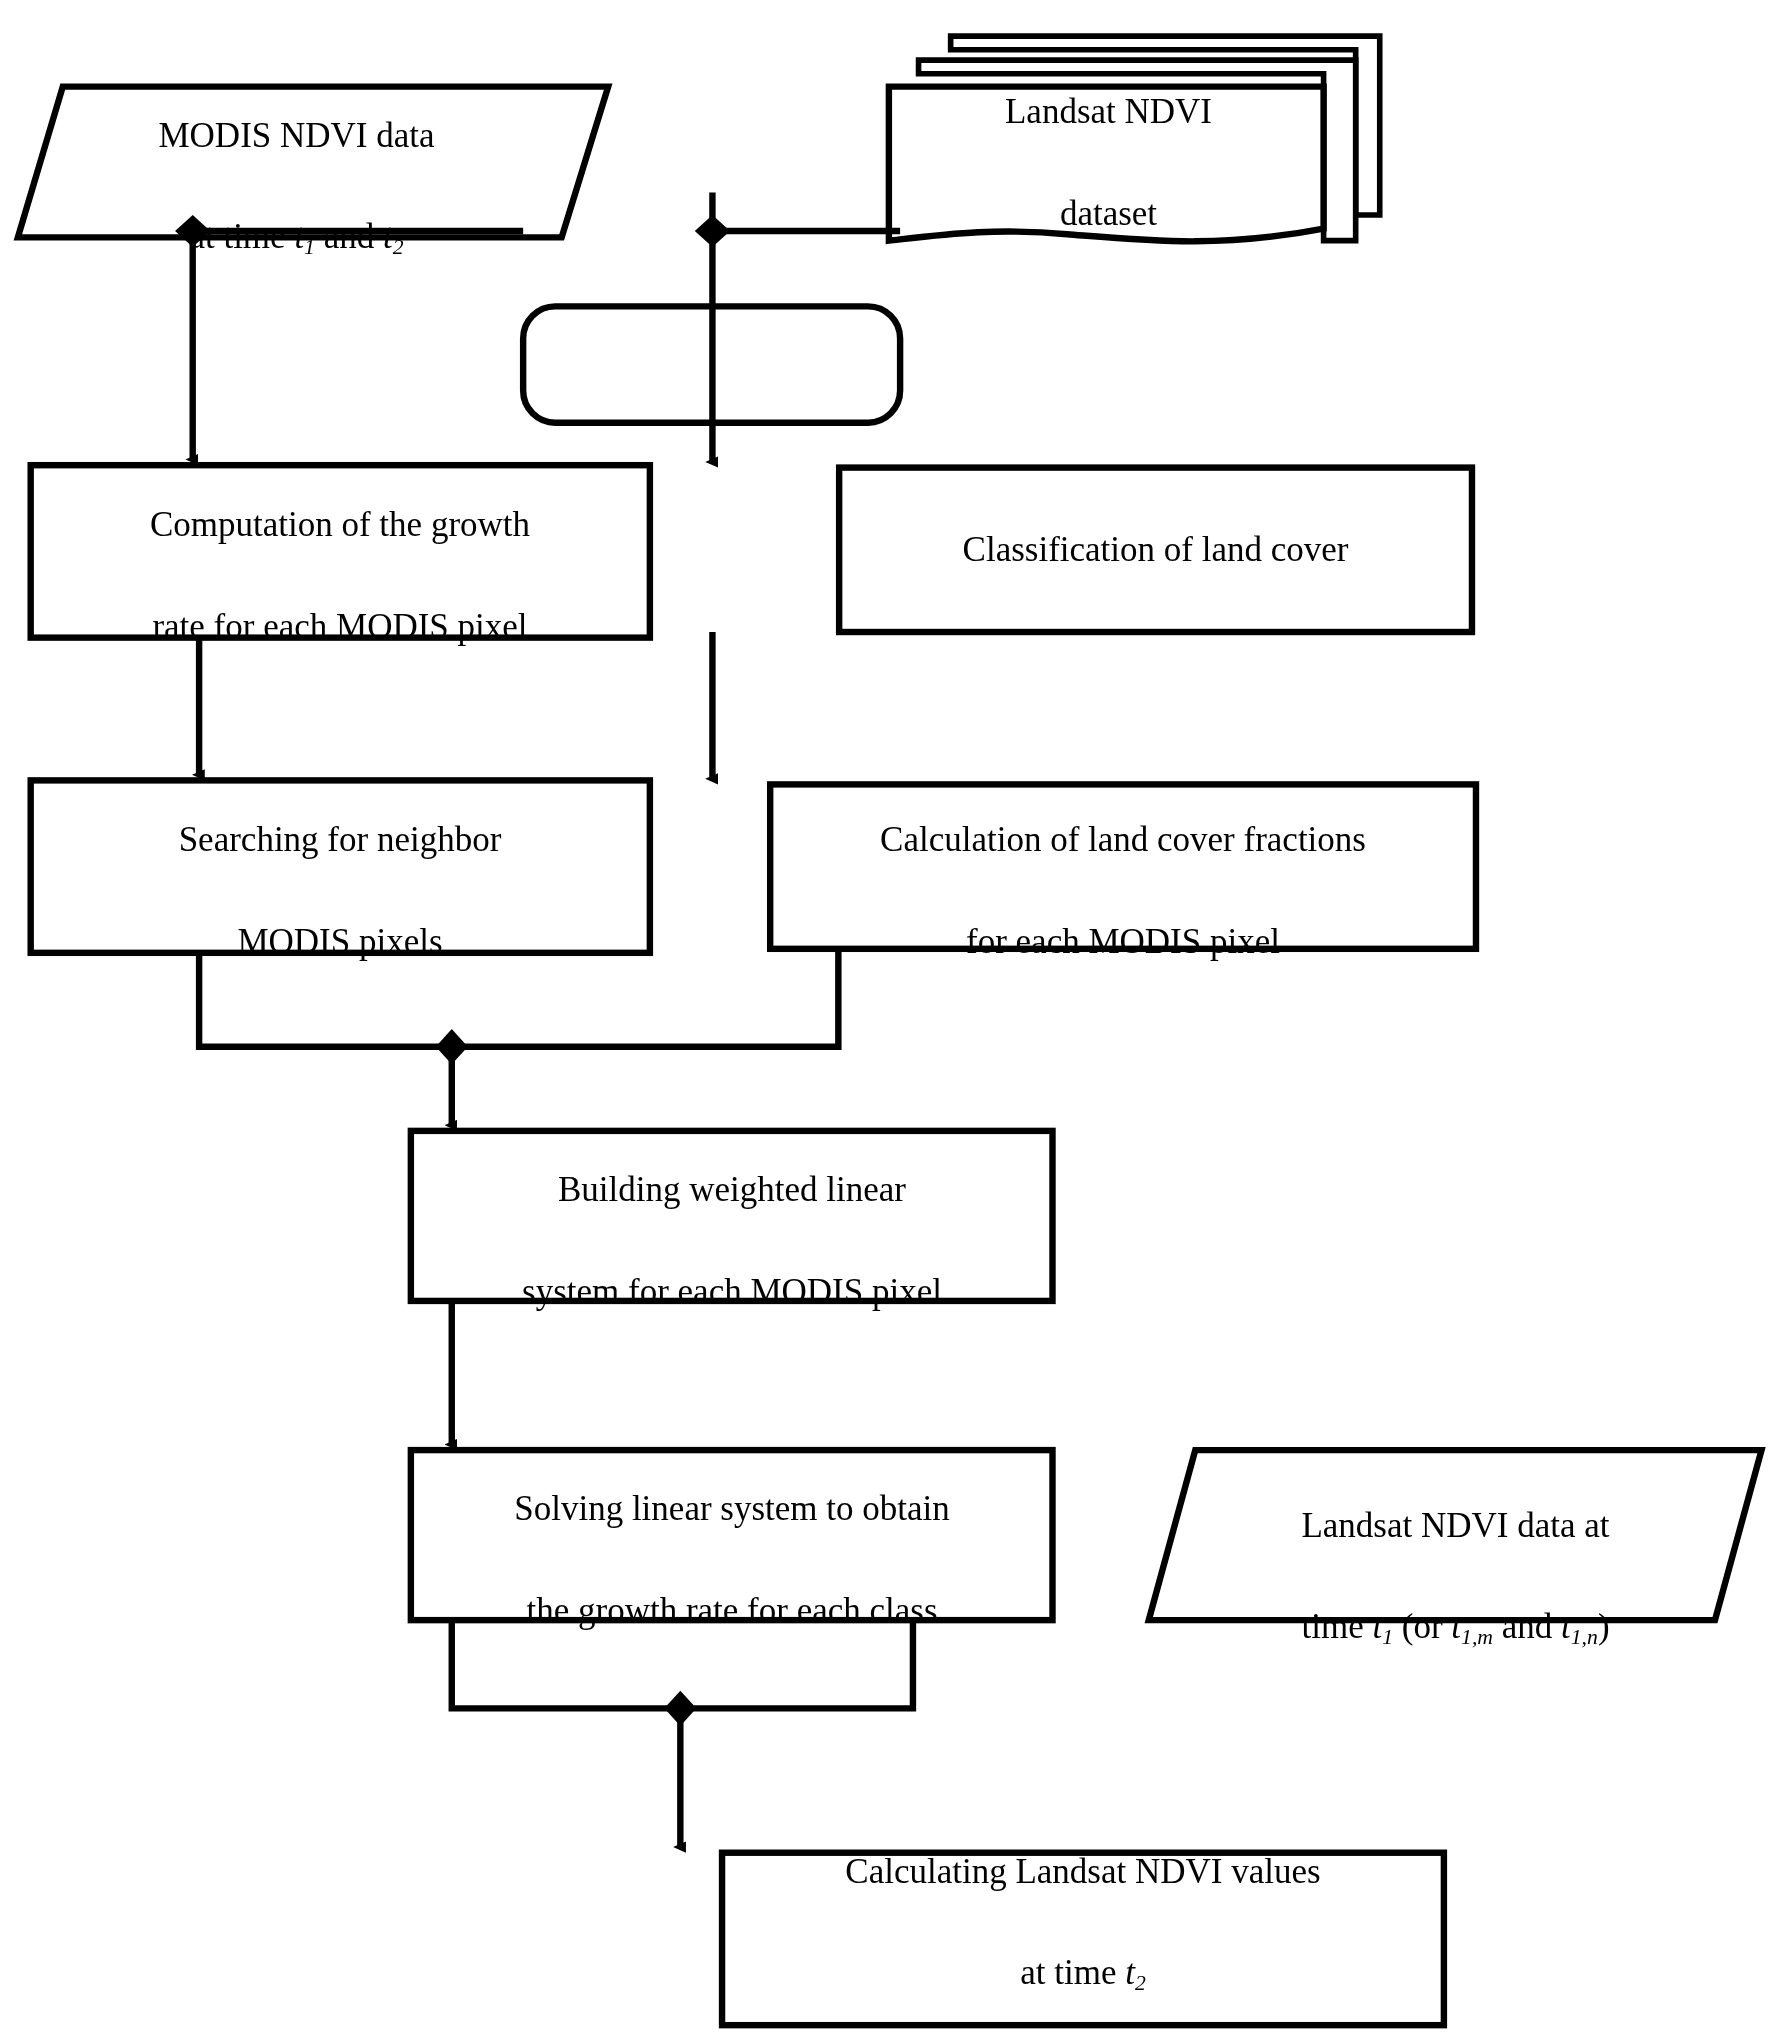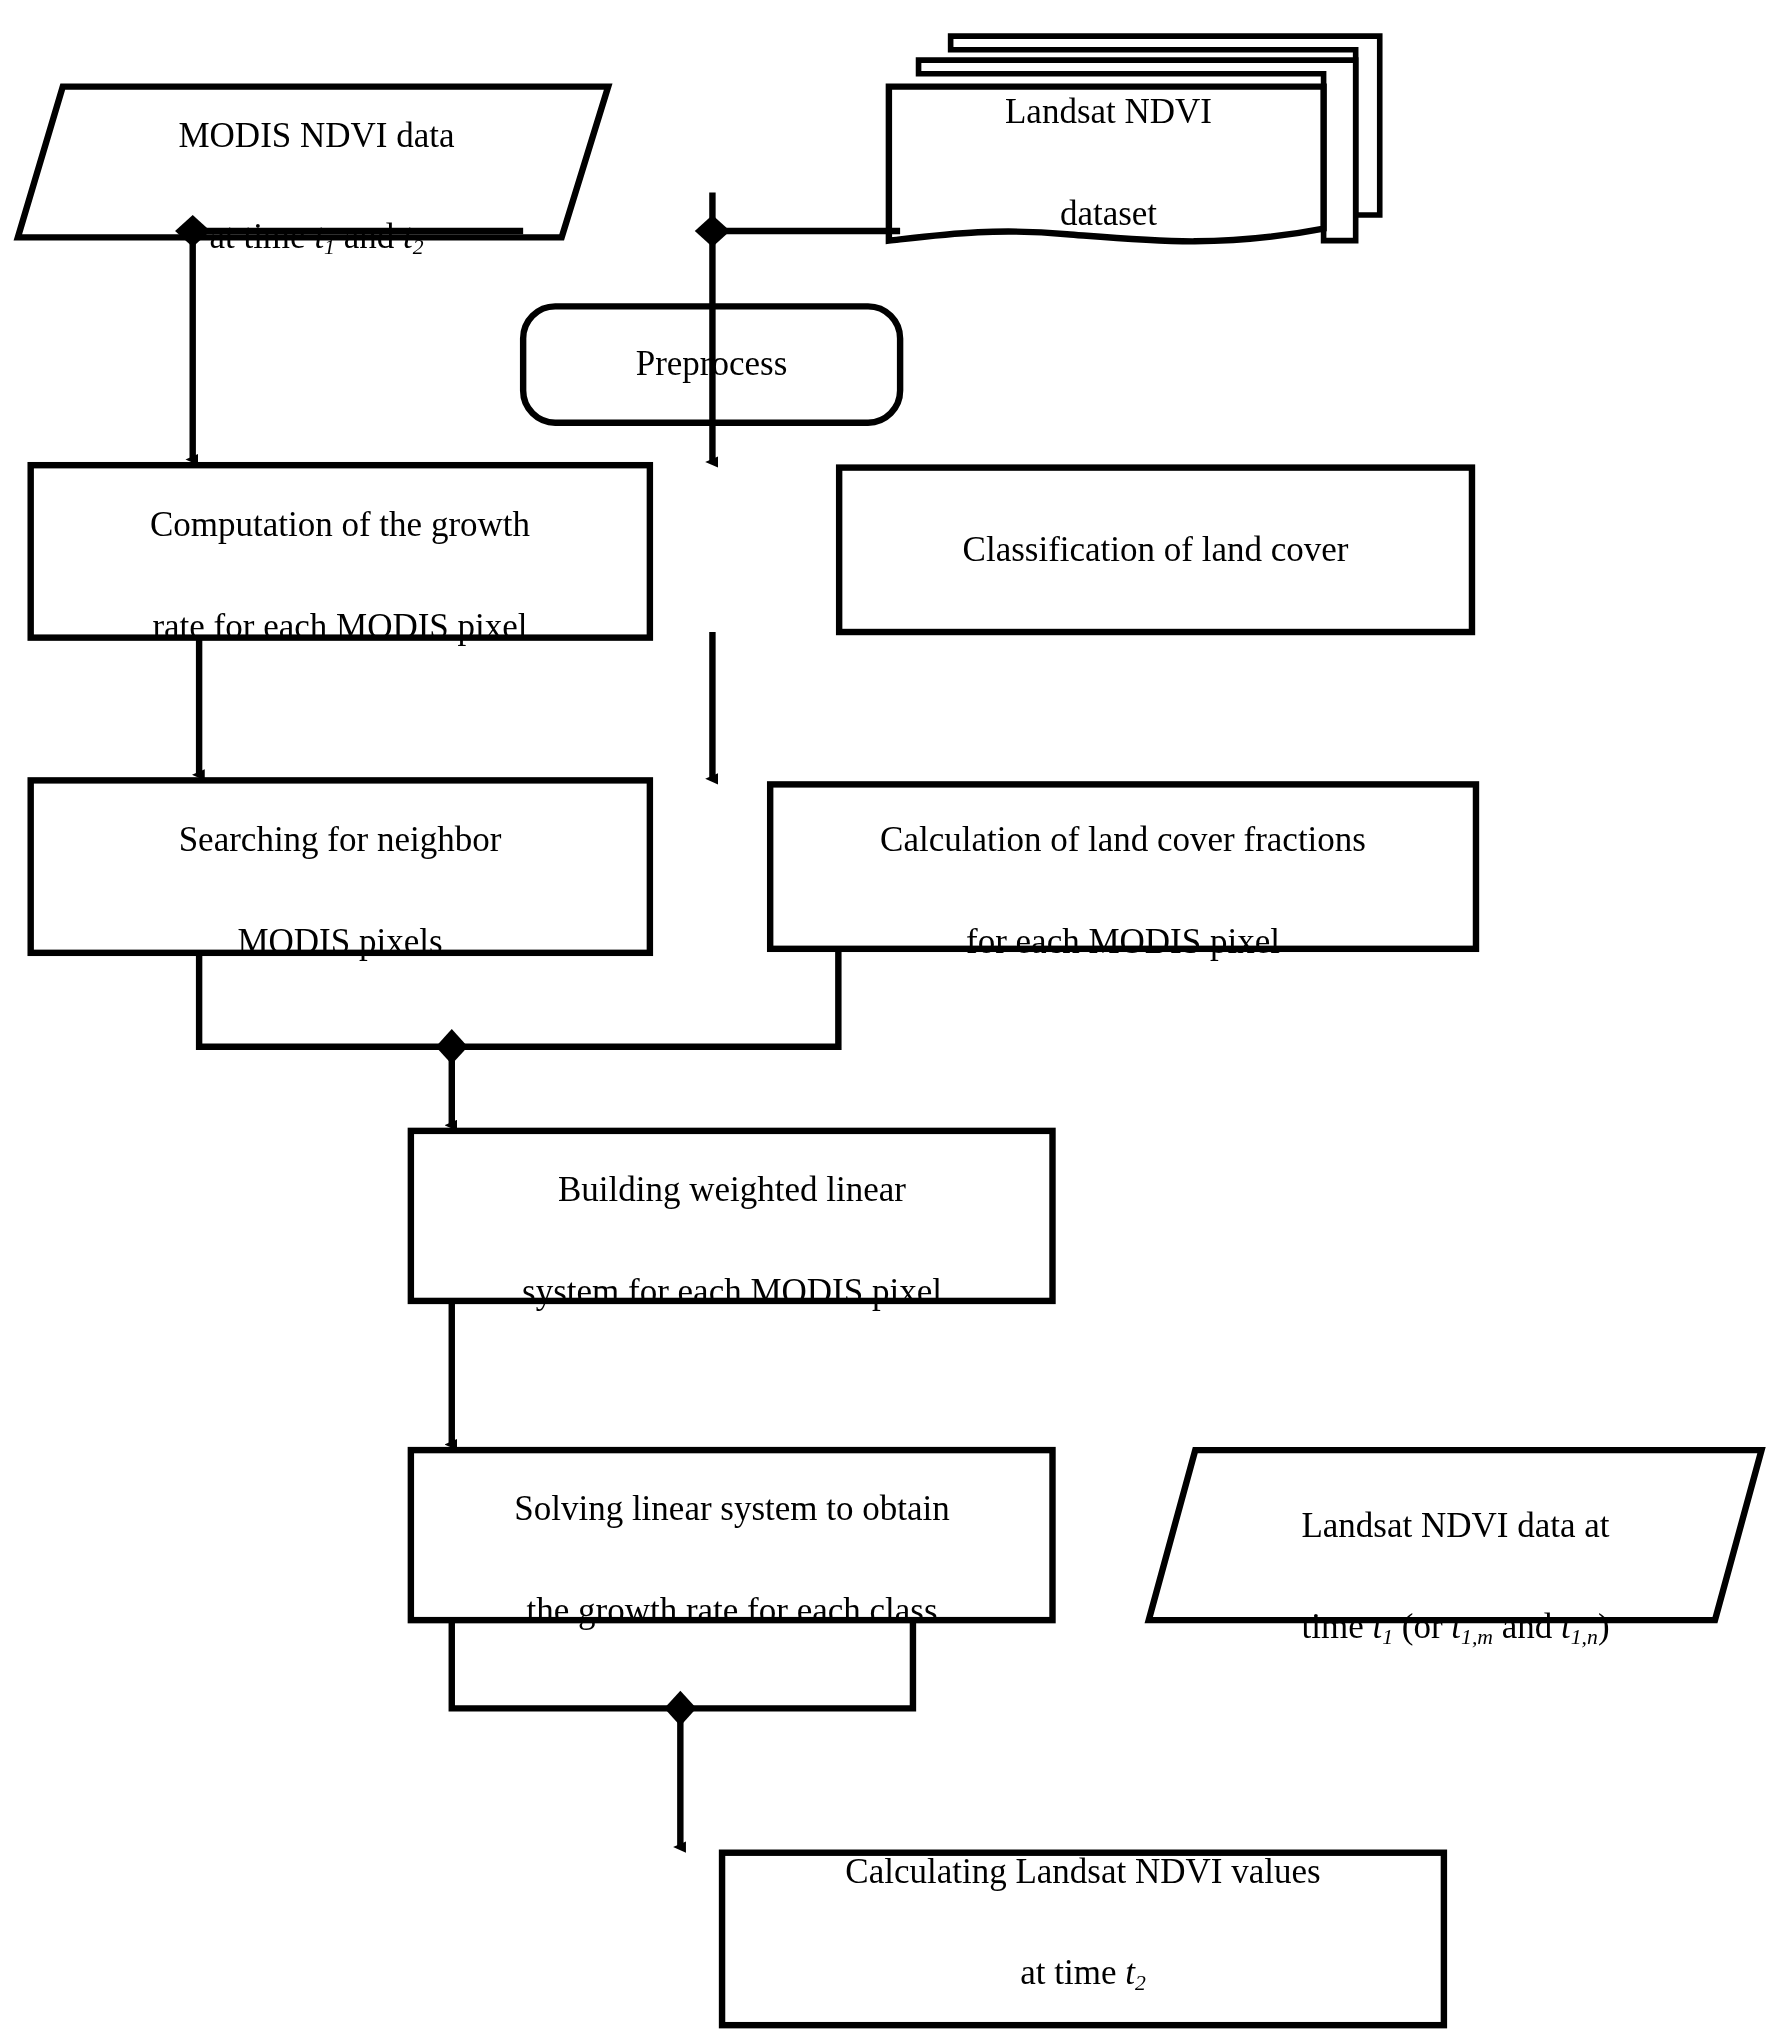--- a/index.html
+++ b/index.html
@@ -122,35 +122,34 @@
     </g>
 
     <g fill="#000000">
       <path d="M 240,268 L 262,288 L 240,308 L 218,288 Z"></path>
       <path d="M 888,268 L 910,288 L 888,308 L 866,288 Z"></path>
       <path d="M 563,1283 L 583,1305 L 563,1327 L 543,1305 Z"></path>
       <path d="M 848,2108 L 868,2130 L 848,2152 L 828,2130 Z"></path>
     </g>
   </svg>
 
-  <div class="node-label" style="left:52px;  top:96px; width:529px; height:132px;">
+  <div class="node-label" style="left:32px;  top:96px; width:529px; height:132px;">
     <span class="inner">
       <span>MODIS NDVI data</span><br>
       <span><span>at time </span><span class="mathvar">t</span><sub>1</sub><span> and </span><span class="mathvar">t</span><sub>2</sub></span>
     </span>
   </div>
 
   <div class="node-label" style="left:890px; top:76px; width:437px; height:124px;align-items:center;">
     <span class="inner">
       <span>Landsat NDVI</span><br>
       <span>dataset</span>
     </span>
   </div>
 
-  <div class="node-label" style="left:523px; top:306px; width:377px; height:116px;">Preprocess</div>
 
   <div class="node-label" style="left:30.5px; top:465px; width:619px; height:172px;">
     <span class="inner">
       <span>Computation of  the growth</span><br>
       <span>rate for each MODIS pixel</span>
     </span>
   </div>
 
   <div class="node-label" style="left:839px; top:468px; width:633px; height:164px;">Classification of land cover</div>
 

